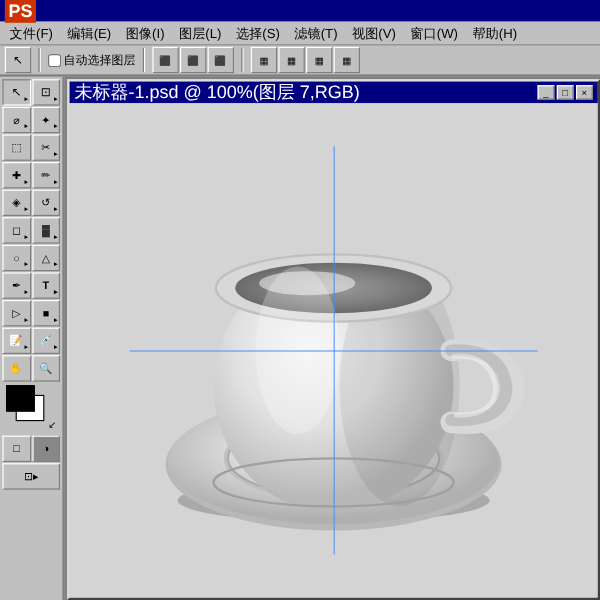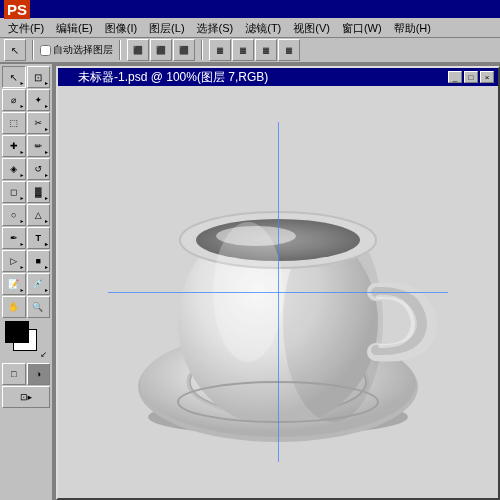--- a/index.html
+++ b/index.html
@@ -184,21 +184,21 @@
     #doc-title-bar {
       background: #000080;
       color: white;
       height: 18px;
       display: flex;
       align-items: center;
       justify-content: space-between;
       padding: 0 4px;
       font-size: 11px;
     }
-    .doc-title-text { font-size: 12px; margin-left: 16px; }
+    .doc-title-text { font-size: 15px; }
     .doc-win-btns {
       display: flex;
       gap: 2px;
     }
     .doc-win-btn {
       width: 14px;
       height: 12px;
       background: #c0c0c0;
       border: 1px solid #808080;
       border-top-color: #ffffff;

